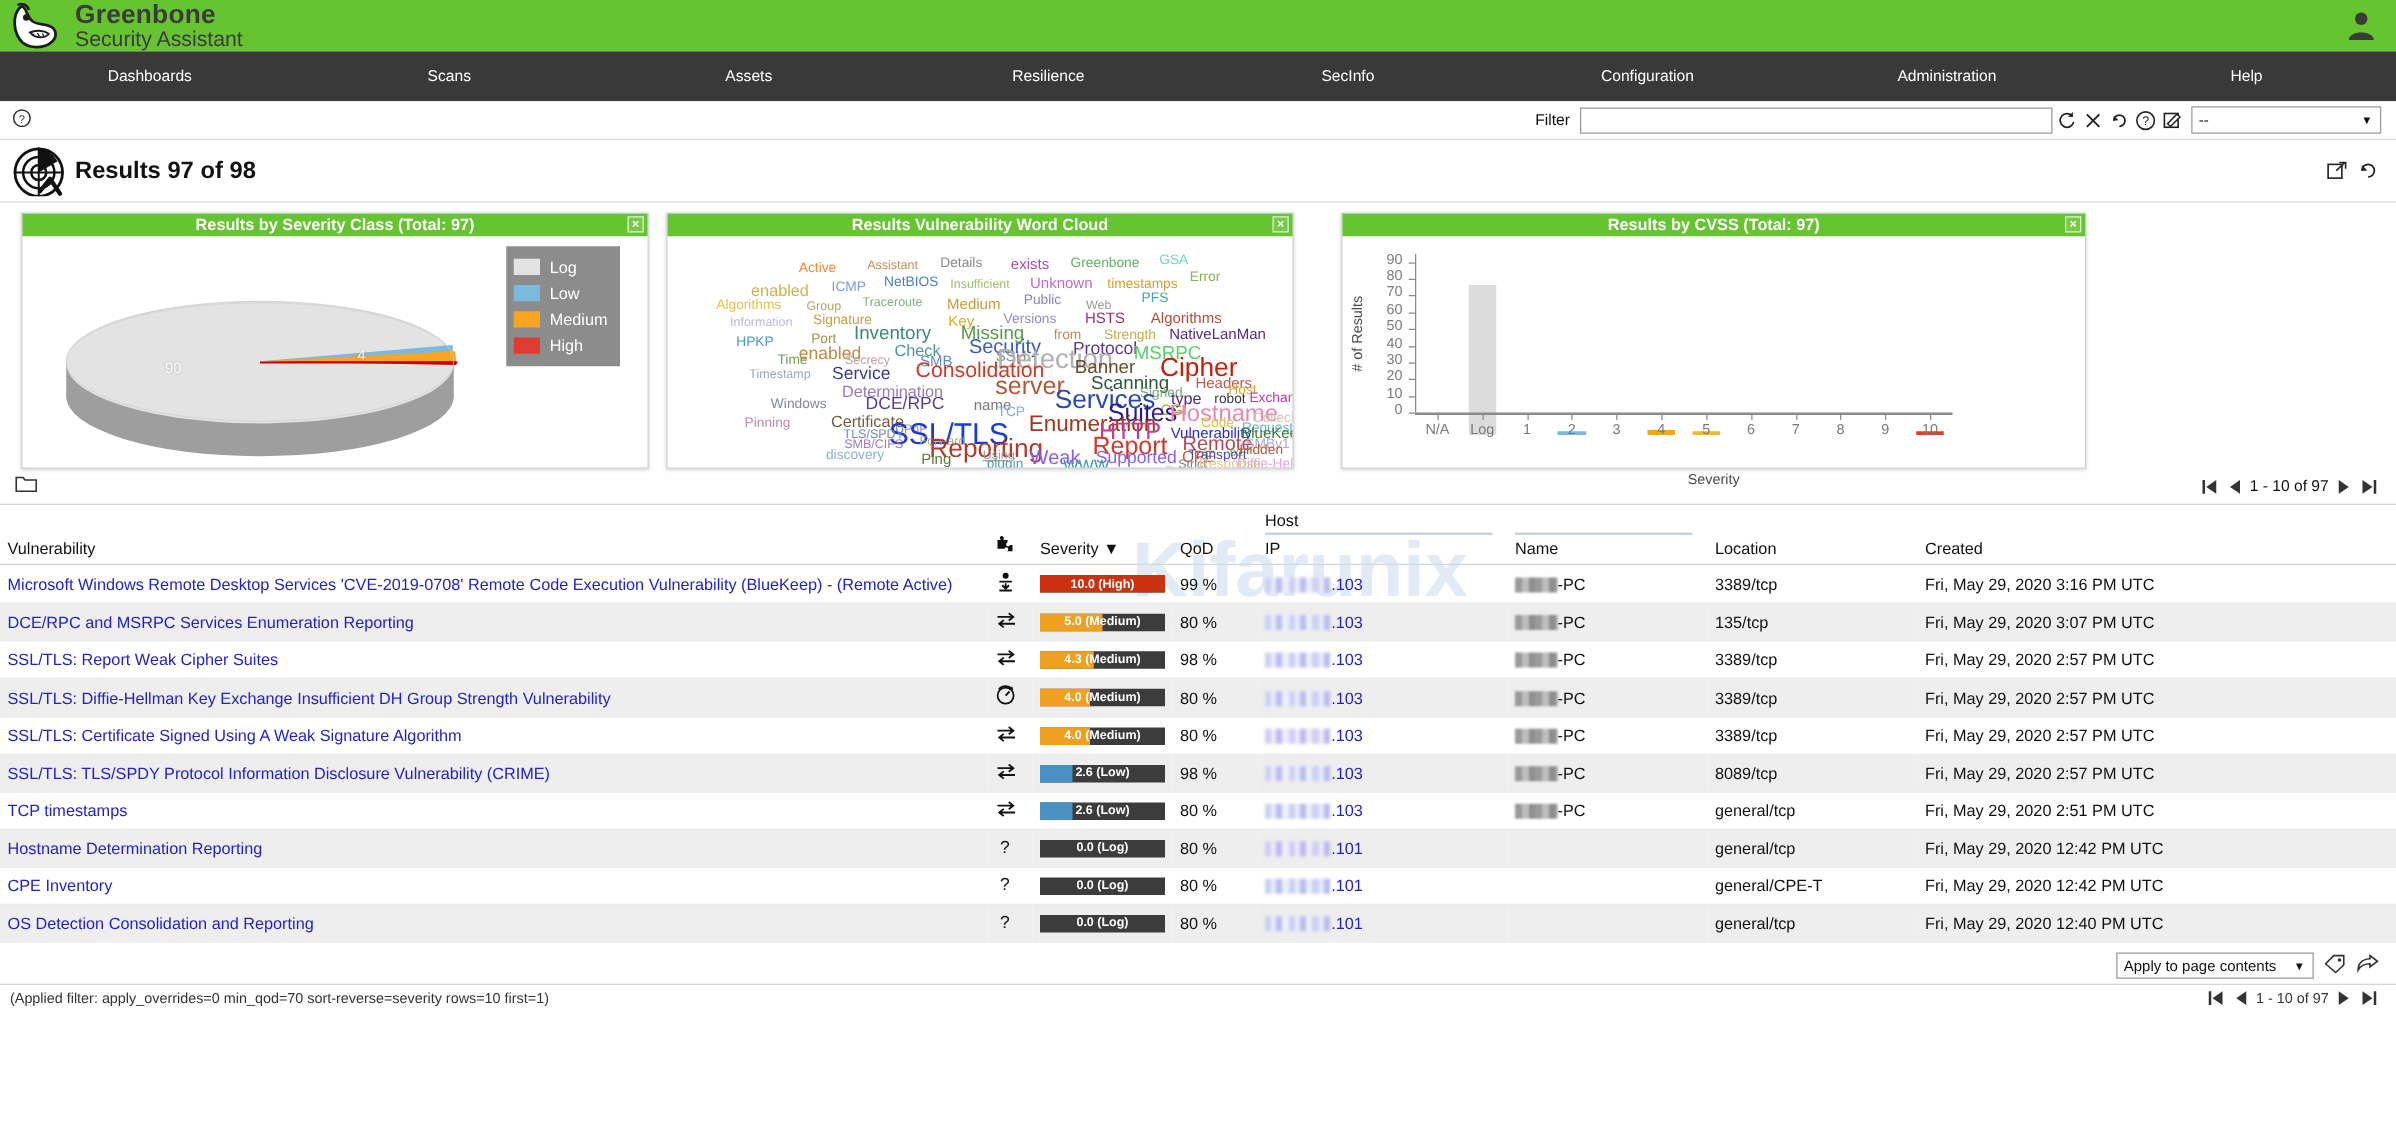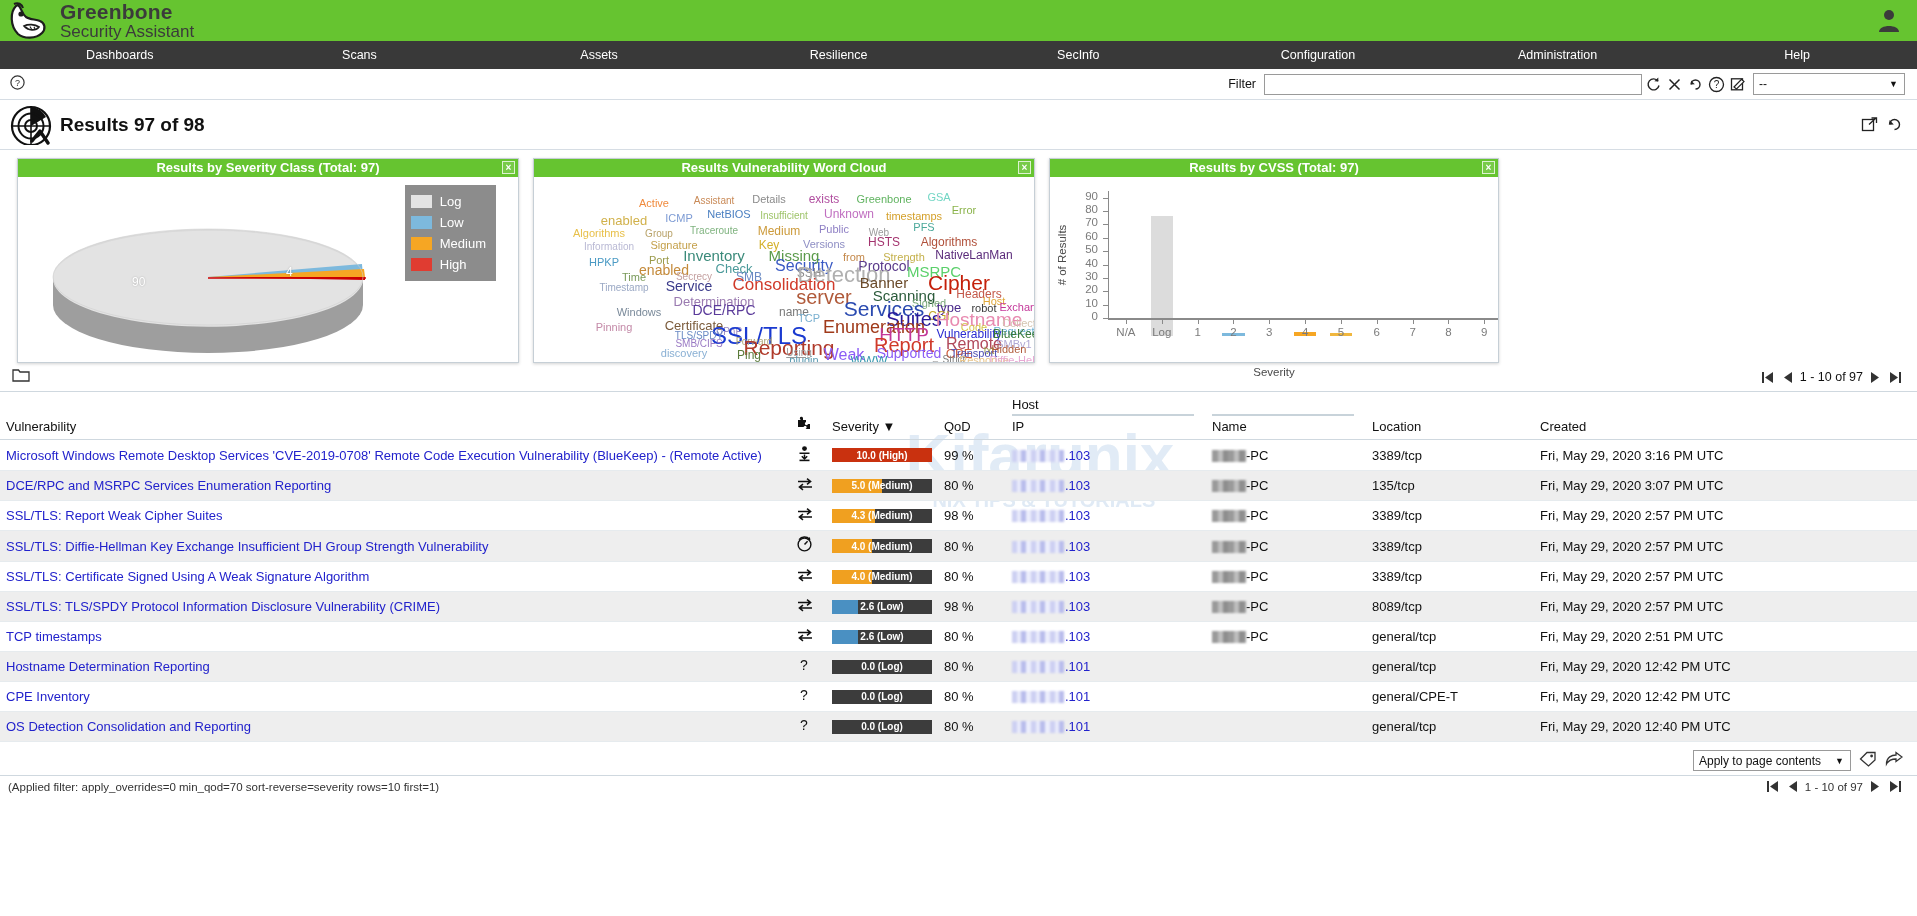--- a/index.html
+++ b/index.html
@@ -23,21 +23,21 @@
   }
   .logo-wrap { display: flex; align-items: center; padding-left: 8px; }
   .logo-mark { width: 46px; height: 38px; }
   .brand-text { margin-left: 6px; line-height: 1; }
   .brand-l1 { font-size: 21px; font-weight: bold; color: #3b3b3b; letter-spacing: .2px; }
   .brand-l2 { font-size: 17px; color: #3b3b3b; margin-top: 1px; }
   .user-icon { position: absolute; right: 14px; top: 6px; }
 
   
   .navbar {
-    height: 28px;
+    height: 40px;
     background: #393939;
     display: flex;
     align-items: stretch;
   }
   .navitem {
     flex: 1;
     color: #fff;
     font-size: 12.5px;
     display: flex;
     align-items: center;
@@ -128,21 +128,21 @@
     border: 1px solid rgba(255,255,255,.75);
     color: #fff; font-size: 10px;
     line-height: 11px; text-align: center;
     cursor: pointer;
     background: rgba(255,255,255,.12);
   }
   .panel-body { height: 185px; position: relative; overflow: hidden; }
 
   #panel-severity { width: 502px; }
   #panel-wordcloud { width: 502px; }
-  #panel-cvss { width: 450px; }
+  #panel-cvss { width: 596px; margin-left: 24px; }
 
   
   .pie-legend {
     position: absolute;
     right: 22px; top: 8px;
     background: #8c8c8c;
     padding: 6px 10px 6px 6px;
   }
   .legend-row { display: flex; align-items: center; height: 21px; }
   .legend-swatch { width: 21px; height: 13px; margin-right: 8px; }

